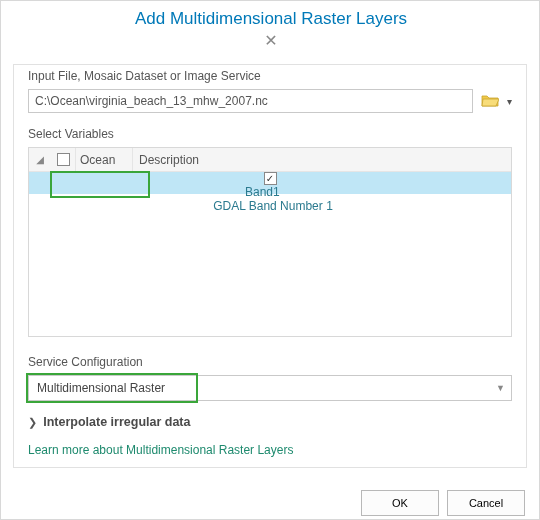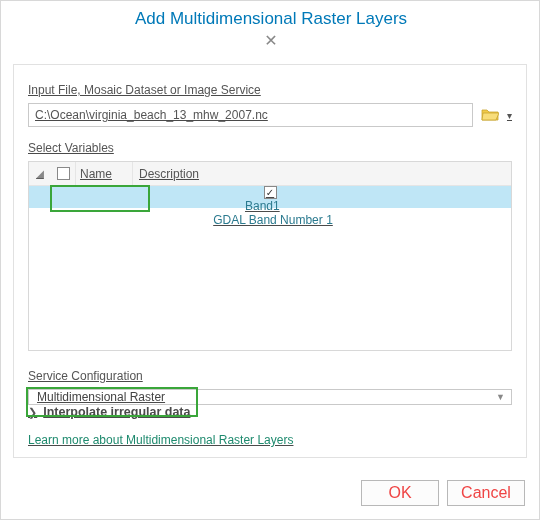--- a/index.html
+++ b/index.html
@@ -1,21 +1,21 @@
 <!DOCTYPE html>
 <html><head>
 <meta charset="utf-8">
 <style>
   * { box-sizing: border-box; margin: 0; padding: 0; }
   html, body { width: 540px; height: 520px; font-family: "Segoe UI", Arial, sans-serif; font-size: 12px; color: #4a4a4a; background: #fff; }
   .dialog { width: 540px; height: 520px; border: 1px solid #d8d8d8; background: #fff; display: flex; flex-direction: column; }
   .titlebar { display: flex; align-items: center; padding: 8px 12px 4px 14px; flex-direction: column; }
   .title { font-size: 17px; color: #0079b8; font-weight: 400; flex: 1; }
   .close-x { font-size: 16px; color: #888; cursor: pointer; padding: 2px 4px; }
-  .inner { margin: 8px 12px 12px 12px; border: 1px solid #e1e1e1; flex: 1; display: flex; flex-direction: column; padding: 18px 14px 10px 14px; text-decoration: underline; }
+  .inner { margin: 8px 12px 12px 12px; border: 1px solid #e1e1e1; flex: 1; display: flex; flex-direction: column; padding: 4px 14px 10px 14px; }
   .label { font-size: 12px; color: #555; margin-bottom: 6px; }
   .path-row { display: flex; align-items: center; gap: 8px; margin-bottom: 14px; }
   .path-input { flex: 1; height: 24px; border: 1px solid #c9c9c9; padding: 0 6px; font-size: 12px; color: #555; background: #fff; }
   .folder-btn { width: 18px; height: 16px; position: relative; cursor: pointer; }
   .folder-btn svg { display: block; }
   .folder-caret { font-size: 10px; color: #555; cursor: pointer; }
   .vars-box { border: 1px solid #d8d8d8; height: 190px; display: flex; flex-direction: column; margin-bottom: 18px; background: #fff; overflow: hidden; }
   .vars-header { display: flex; background: #f5f5f5; border-bottom: 1px solid #e5e5e5; height: 24px; align-items: center; font-size: 12px; color: #555; }
   .vh-caret { width: 22px; display: flex; justify-content: center; align-items: center; color: #888; font-size: 10px; }
   .vh-check { width: 24px; display: flex; justify-content: center; align-items: center; }
@@ -23,29 +23,29 @@
   .vh-desc { flex: 1; padding-left: 6px; }
   .vars-row { display: flex; height: 22px; align-items: center; background: #bfe6f6; flex-direction: column; }
   .vr-caret { width: 22px; }
   .vr-check { width: 24px; display: flex; justify-content: center; align-items: center; }
   .vr-name { width: 58px; padding-left: 4px; color: #2b7a8f; }
   .vr-desc { flex: 1; padding-left: 6px; color: #2b7a8f; }
   .row-highlight { position: relative; }
   .row-highlight::before { content: ""; position: absolute; left: 21px; top: -1px; width: 96px; height: 23px; border: 2px solid #3aa63a; pointer-events: none; }
   .checkbox { width: 13px; height: 13px; border: 1px solid #888; background: #fff; display: flex; align-items: center; justify-content: center; font-size: 10px; color: #333; }
   .checkbox.checked::after { content: "✓"; line-height: 1; }
-  .output-select { height: 16px; border: 1px solid #c9c9c9; width: 100%; display: flex; align-items: center; padding: 0 8px; font-size: 12px; color: #444; position: relative; background: #fff; }
+  .output-select { height: 26px; border: 1px solid #c9c9c9; width: 100%; display: flex; align-items: center; padding: 0 8px; font-size: 12px; color: #444; margin-bottom: 14px; position: relative; background: #fff; }
   .output-select .caret { position: absolute; right: 6px; font-size: 9px; color: #888; }
   .select-highlight { outline: 2px solid #3aa63a; outline-offset: 0; width: 168px; height: 26px; position: absolute; left: -1px; top: -1px; pointer-events: none; }
   .interp-row { display: flex; align-items: center; gap: 6px; margin-bottom: 14px; cursor: pointer; }
   .interp-row .caret { font-size: 11px; color: #555; }
   .interp-row .txt { font-weight: 600; font-size: 12.5px; color: #4a4a4a; }
   .learn-link { color: #1e8a6e; font-size: 12px; cursor: pointer; }
   .button-row { display: flex; justify-content: flex-end; gap: 8px; padding: 10px 14px 14px 0; }
-  .btn { min-width: 78px; height: 26px; border: 1px solid #b8b8b8; background: #fcfcfc; font-size: 16px; color: #ef4444; display: flex; align-items: center; justify-content: center; cursor: pointer; }
+  .btn { min-width: 78px; height: 26px; border: 1px solid #b8b8b8; background: #fcfcfc; font-size: 11px; color: #000000; display: flex; align-items: center; justify-content: center; cursor: pointer; }
   .spacer-flex { flex: 1; }
 </style>
 </head>
 <body>
 
 <div class="dialog">
 
   <div class="titlebar">
     <div class="title">Add Multidimensional Raster Layers</div>
     <div class="close-x">✕</div>
@@ -65,21 +65,21 @@
       <div class="folder-caret">▾</div>
     </div>
 
     <div class="label">Select Variables</div>
     <div class="vars-box">
       <div class="vars-header">
         <div class="vh-caret">◢</div>
         <div class="vh-check">
           <div class="checkbox"></div>
         </div>
-        <div class="vh-name">Name</div>
+        <div class="vh-name">Ocean</div>
         <div class="vh-desc">Description</div>
       </div>
       <div class="vars-row row-highlight">
         <div class="vr-caret"></div>
         <div class="vr-check">
           <div class="checkbox checked"></div>
         </div>
         <div class="vr-name">Band1</div>
         <div class="vr-desc">GDAL Band Number 1</div>
       </div>

